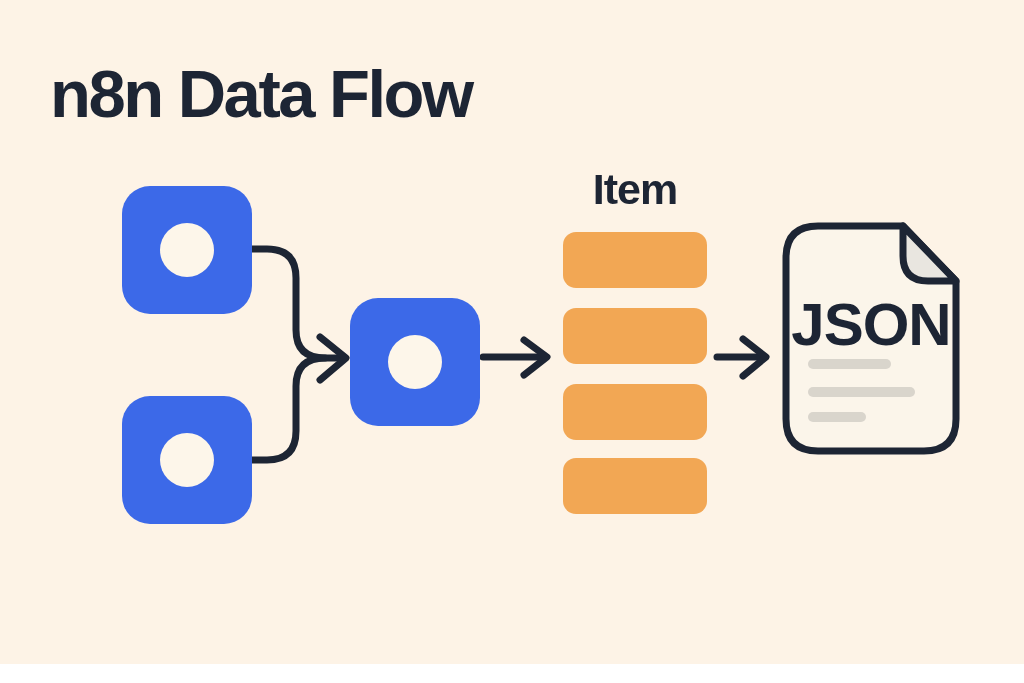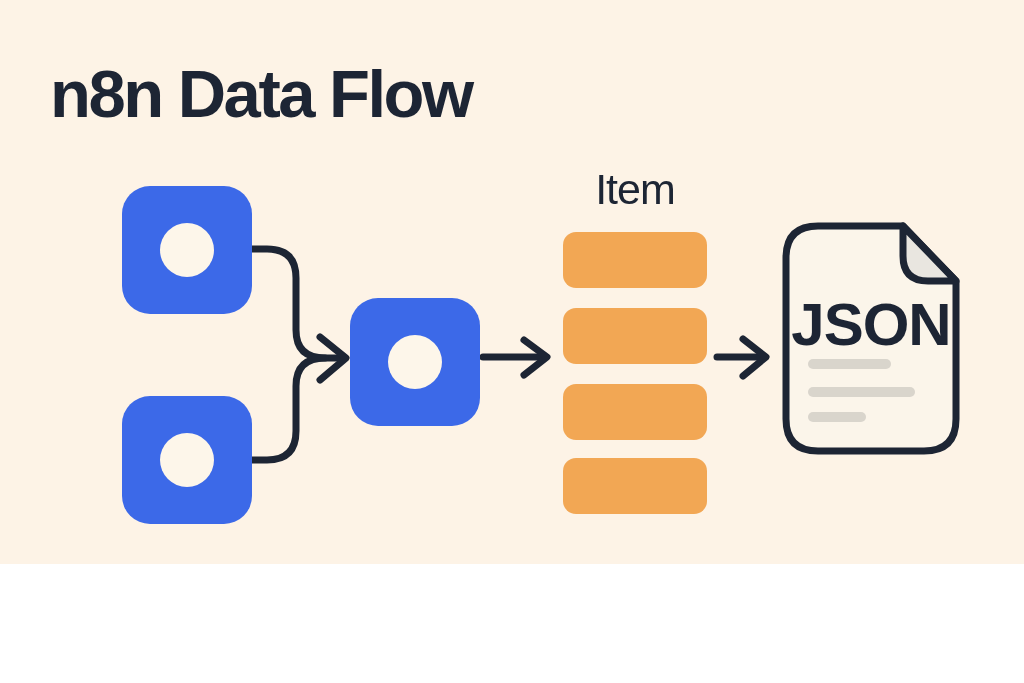--- a/index.html
+++ b/index.html
@@ -1,20 +1,20 @@
 <!DOCTYPE html>
 <html><head>
 <meta charset="utf-8">
 <style>
   html, body { margin: 0; padding: 0; }
   body { font-family: "Liberation Sans", sans-serif; }
   .canvas {
     position: relative;
     width: 1024px;
-    height: 564px;
+    height: 664px;
     background: #fdf3e6;
     overflow: hidden;
   }
   .title {
     position: absolute;
     left: 50px;
     top: 60px;
     margin: 0;
     font-size: 67px;
     font-weight: bold;
@@ -47,21 +47,21 @@
     border-radius: 50%;
     background: #fdf6ea;
   }
   .item-label {
     position: absolute;
     left: 563px;
     top: 168px;
     width: 144px;
     text-align: center;
     font-size: 43px;
-    font-weight: normal;
+    font-weight: bold;
     letter-spacing: -1px;
     color: #1d2534;
     line-height: 1.0;
   }
   .item-bar {
     position: absolute;
     left: 563px;
     width: 144px;
     height: 56px;
     background: #f2a754;

